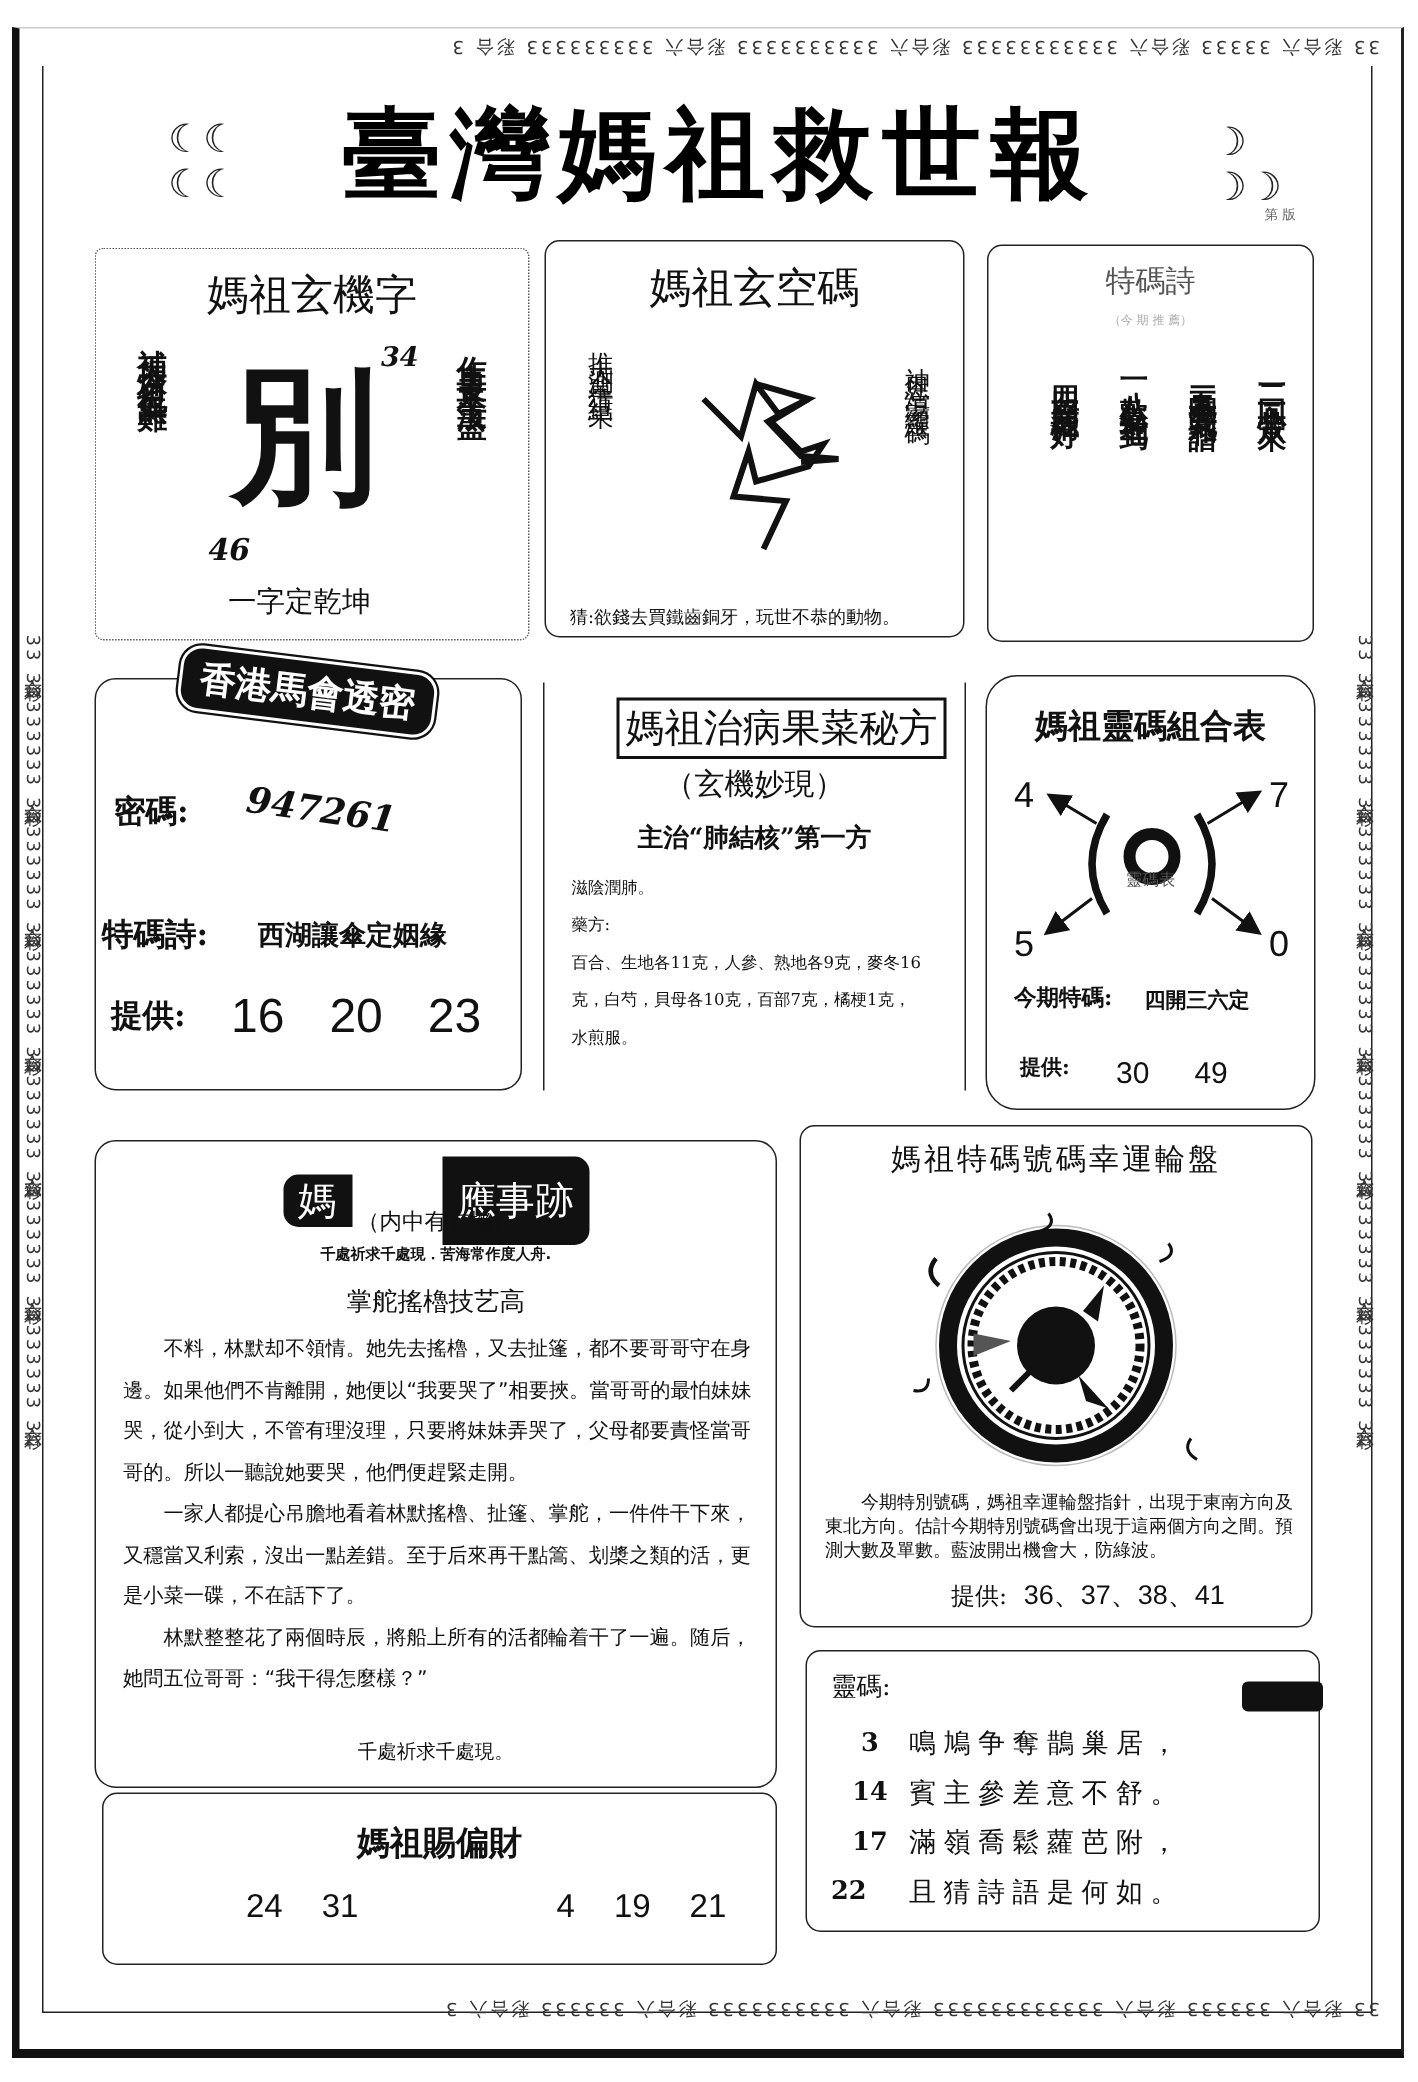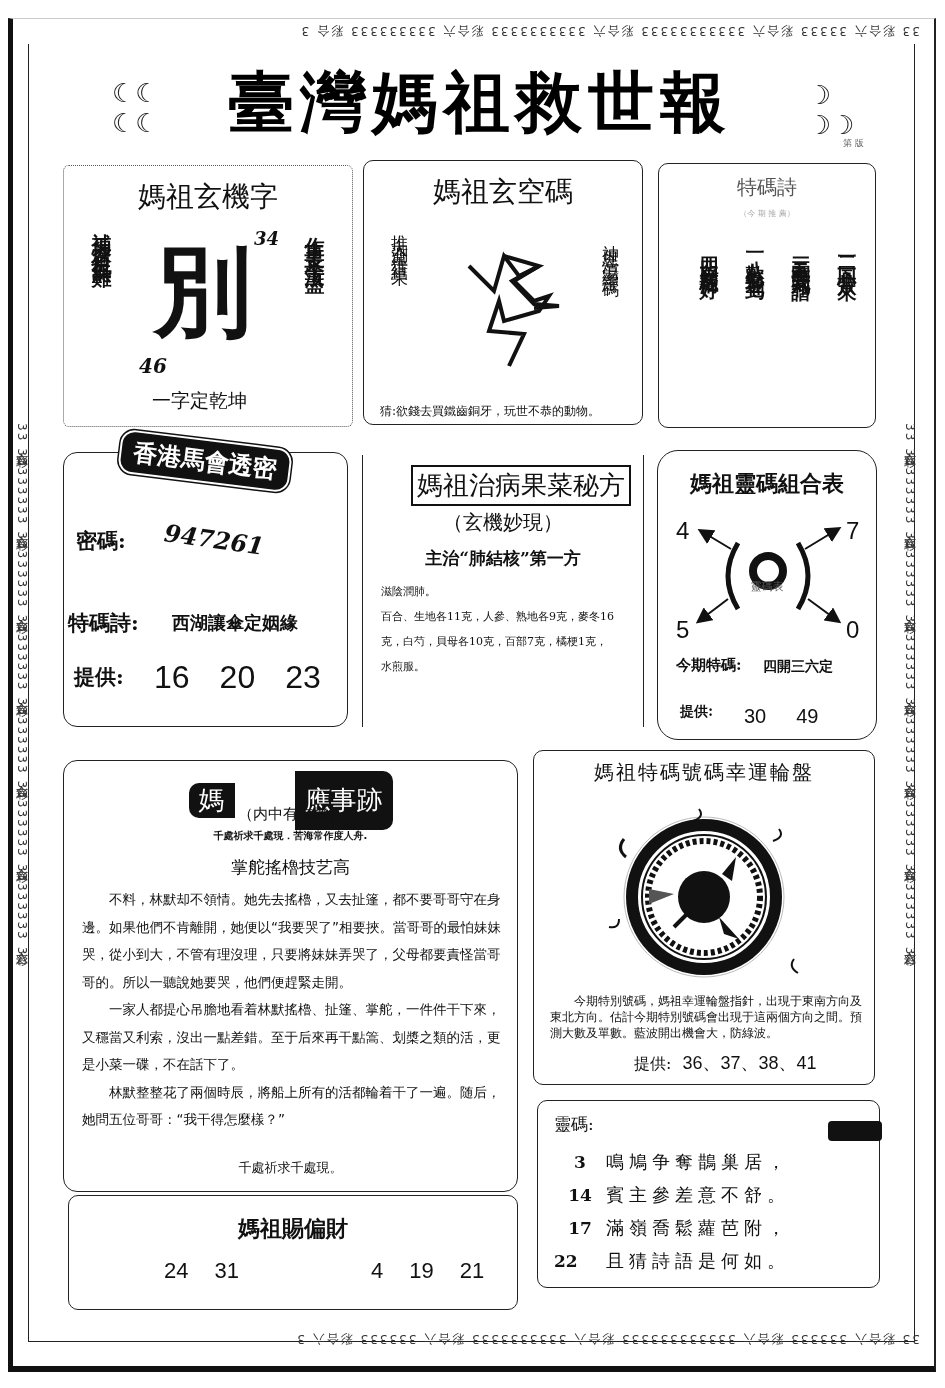--- a/index.html
+++ b/index.html
@@ -85,20 +85,21 @@
     <span>23</span>
   </div>
 </div>
 
 <div style="position:absolute;left:362px;top:455px;width:282px;height:272px;border-left:1.5px solid #222;border-right:1.5px solid #222">
   <div class="sans" style="position:absolute;left:48px;top:10px;border:2px solid #111;padding:1px 4px;font-size:26px;white-space:nowrap">媽祖治病果菜秘方</div>
   <div class="center" style="position:absolute;top:54px;width:100%;font-size:20px">（玄機妙現）</div>
   <div class="center" style="position:absolute;top:92px;width:100%;font-size:17px;font-weight:bold">主治“肺結核”第一方</div>
   <div style="position:absolute;left:18px;top:124px;font-size:11px;line-height:25px">
     <div>滋陰潤肺。</div>
+    <div>藥方:</div>
     <div>百合、生地各11克，人參、熟地各9克，麥冬16</div>
     <div>克，白芍，貝母各10克，百部7克，橘梗1克，</div>
     <div>水煎服。</div>
   </div>
 </div>
 
 <div class="box" style="left:657px;top:450px;width:220px;height:290px;border-radius:21px">
   <div class="center sans" style="position:absolute;top:18px;width:100%;font-size:22px;font-weight:bold">媽祖靈碼組合表</div>
   <div class="num" style="position:absolute;left:18px;top:66px;font-size:24px">4</div>
   <div class="num" style="position:absolute;left:188px;top:66px;font-size:24px">7</div>

